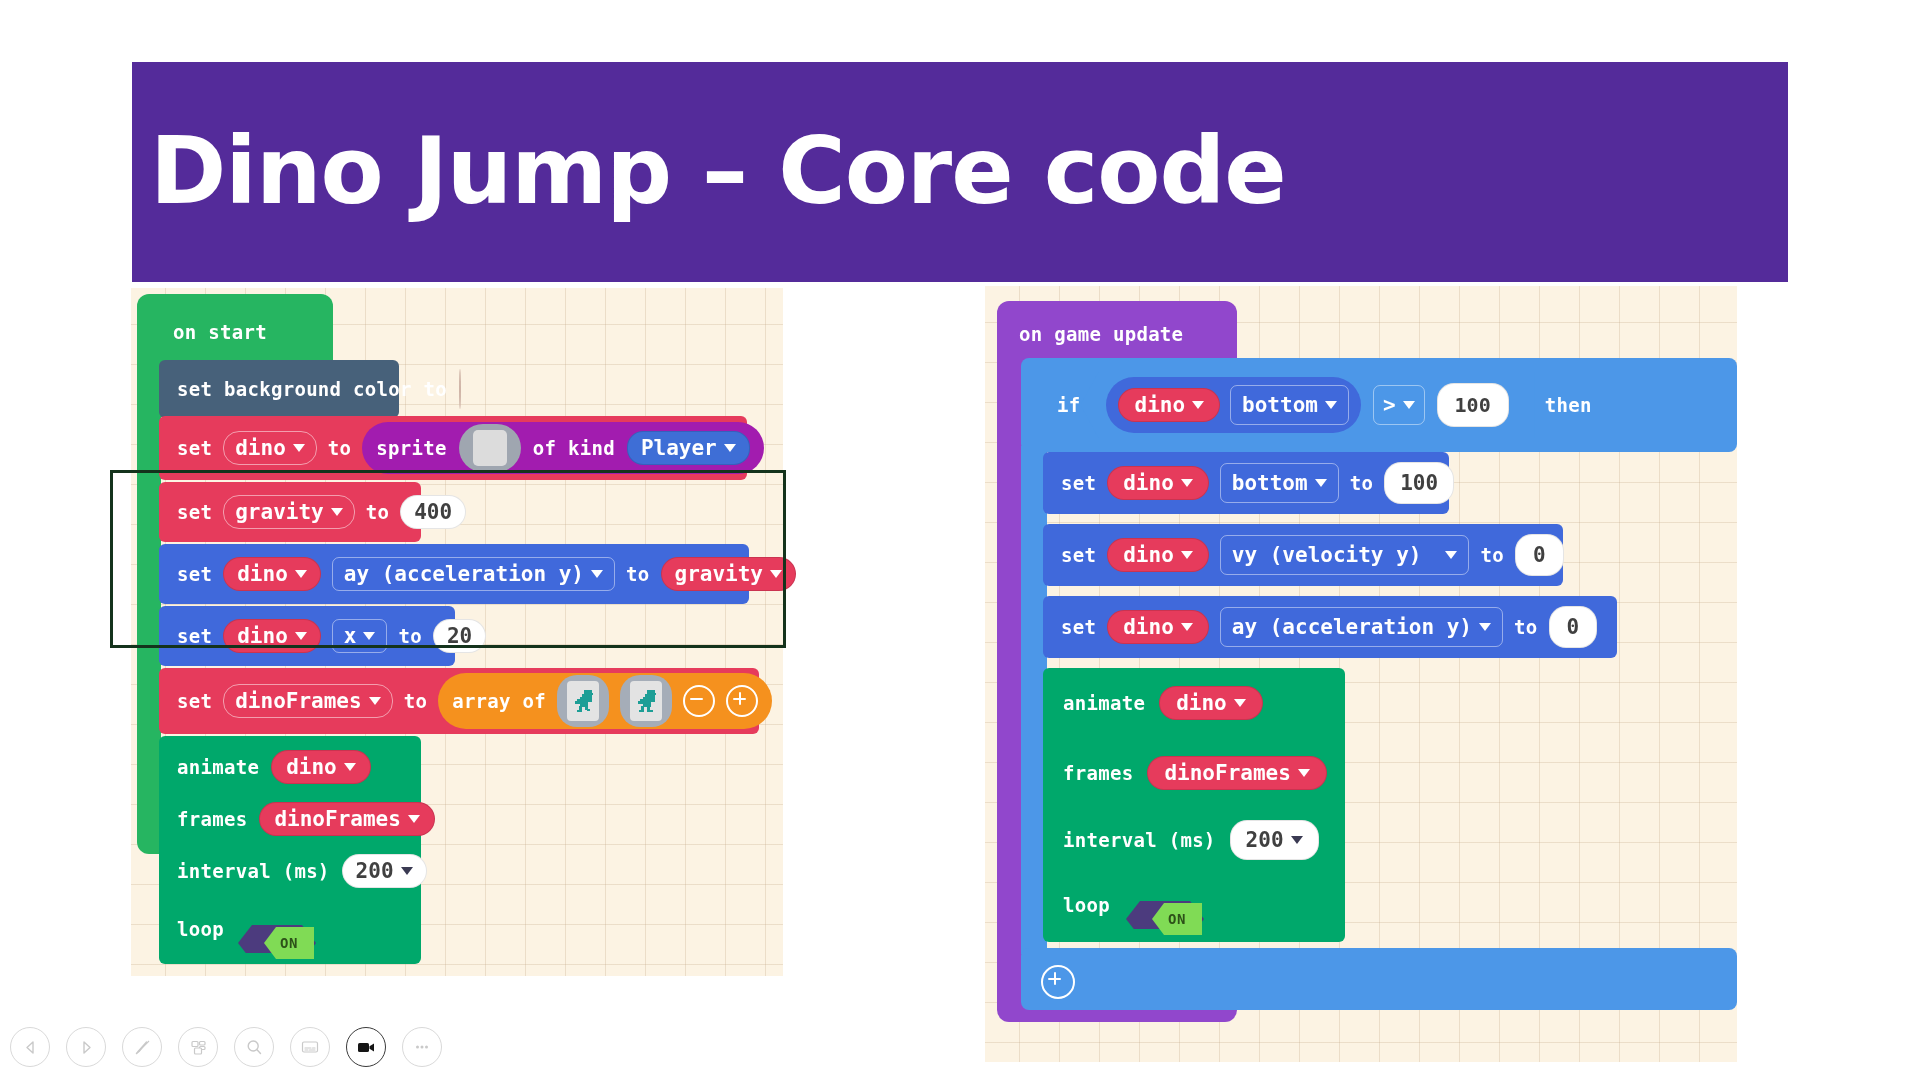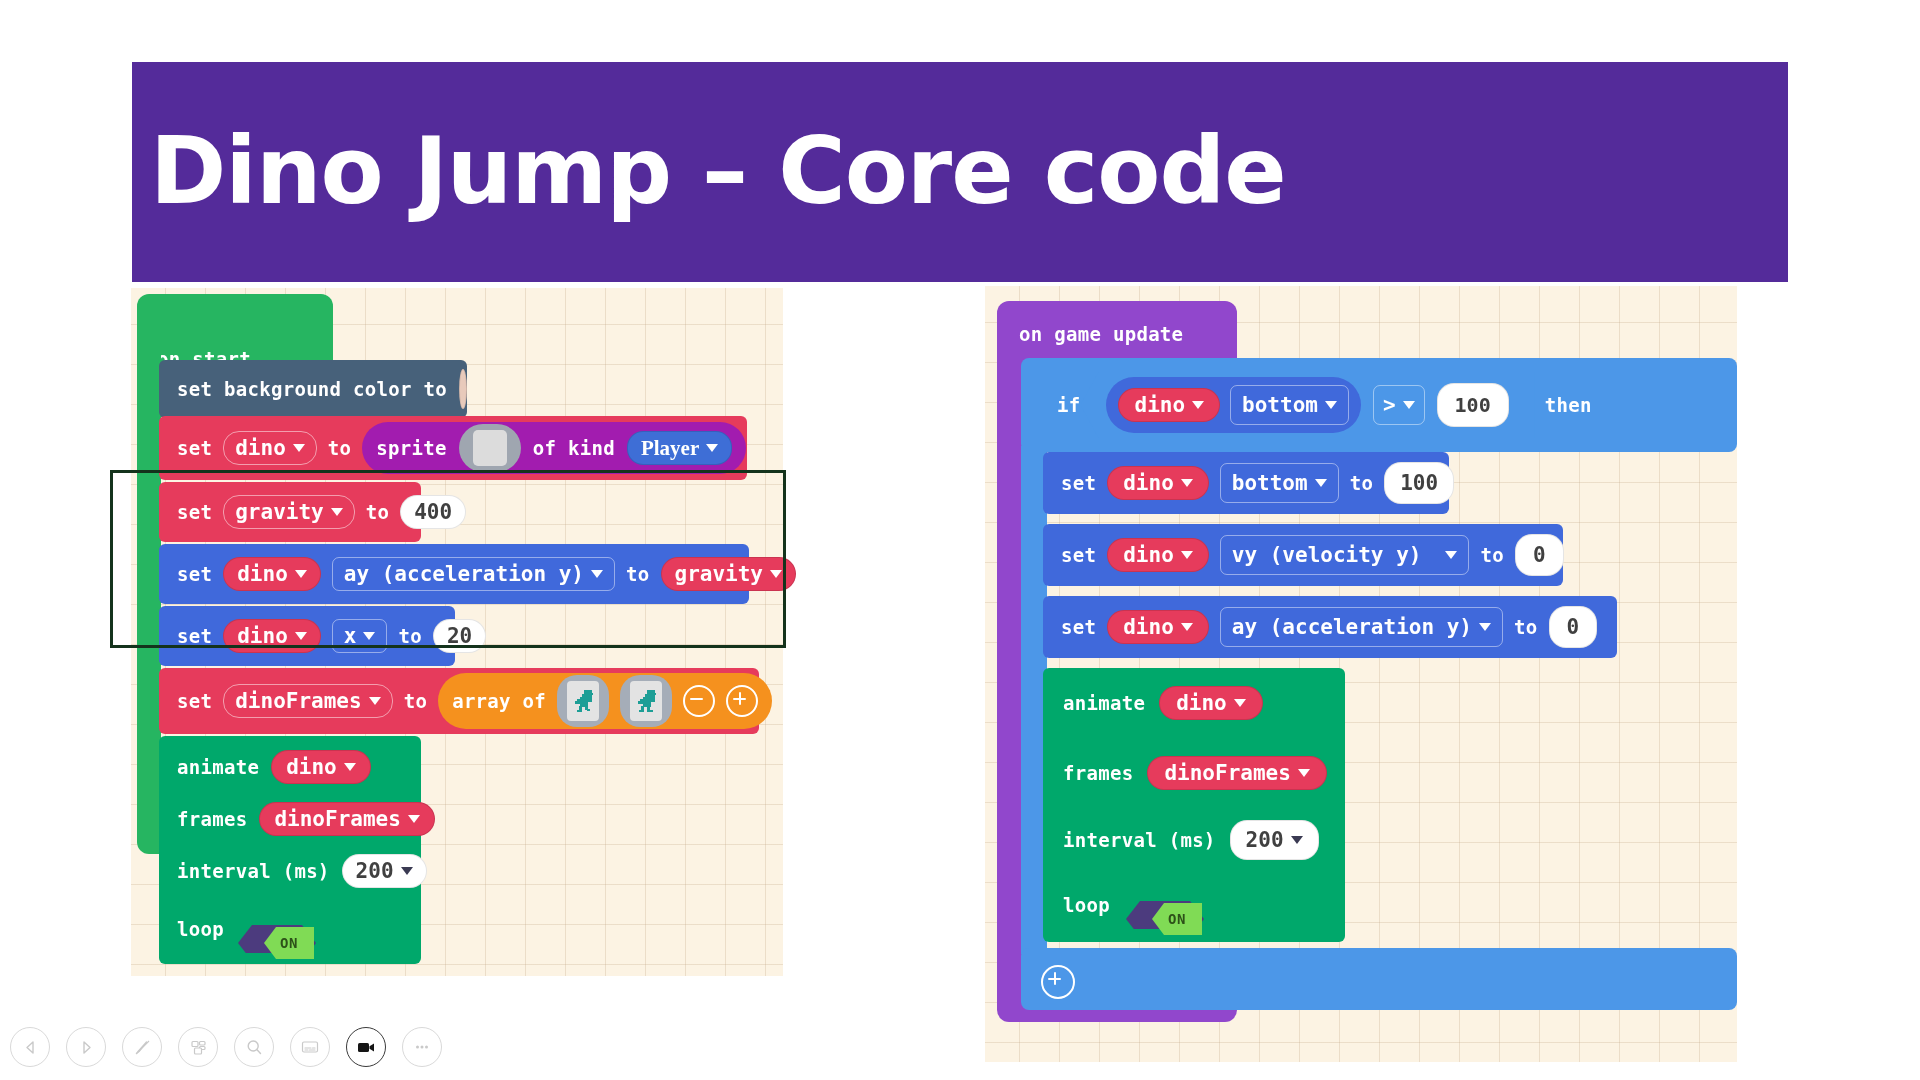--- a/index.html
+++ b/index.html
@@ -137,47 +137,47 @@
 <body>
 
 <div class="slide">
 
   <div class="title-banner">
     <div class="title-text">Dino Jump – Core code</div>
   </div>
 
   <div class="canvas" id="canvas-left">
 
-    <div class="blk hat" style="left:6px;top:6px;width:196px;height:76px;background:#26B561;border-radius:12px 12px 0 0;padding-left:20px;align-items:flex-end;">
+    <div class="blk hat" style="left:6px;top:6px;width:196px;height:76px;background:#26B561;border-radius:12px 12px 0 0;padding-left:36px;">
       <span class="lbl">on start</span>
     </div>
 
     <div style="position:absolute;left:6px;top:62px;width:24px;height:480px;background:#26B561;"></div>
 
     <div style="position:absolute;left:6px;top:540px;width:196px;height:26px;background:#26B561;border-radius:0 0 12px 12px;"></div>
 
-    <div class="blk" style="left:28px;top:72px;width:308px;height:58px;background:#47617A;border-radius:6px;padding-left:18px;gap:12px;">
+    <div class="blk" style="left:28px;top:72px;width:240px;height:58px;background:#47617A;border-radius:6px;padding-left:18px;gap:12px;">
       <span class="lbl">set background color to</span>
       <span class="swatch"></span>
     </div>
 
     <div class="blk" style="left:28px;top:128px;width:588px;height:64px;background:#E63B5C;border-radius:6px;padding-left:18px;gap:11px;">
       <span class="lbl">set</span>
       <span class="field red" style="border:1px solid rgba(255,255,255,.5);background:transparent;">
         <span>dino</span>
         <i class="caret white"></i>
       </span>
       <span class="lbl">to</span>
       <span class="blk" style="position:relative;height:52px;background:#a21caf;border-radius:26px;padding:0 14px;gap:12px;">
         <span class="lbl">sprite</span>
         <span class="sprite-chip">
             <i></i>
           </span>
         <span class="lbl">of kind</span>
-        <span class="field darkblue" style="border-radius:16px;padding:4px 13px;font-family:Liberation Serif, serif;">
+        <span class="field darkblue" style="border-radius:16px;padding:4px 13px;">
           <span>Player</span>
           <i class="caret white"></i>
         </span>
       </span>
     </div>
 
     <div class="blk" style="left:28px;top:194px;width:262px;height:60px;background:#E63B5C;border-radius:6px;padding-left:18px;gap:11px;">
       <span class="lbl">set</span>
       <span class="field" style="border:1px solid rgba(255,255,255,.5);">
         <span>gravity</span>

